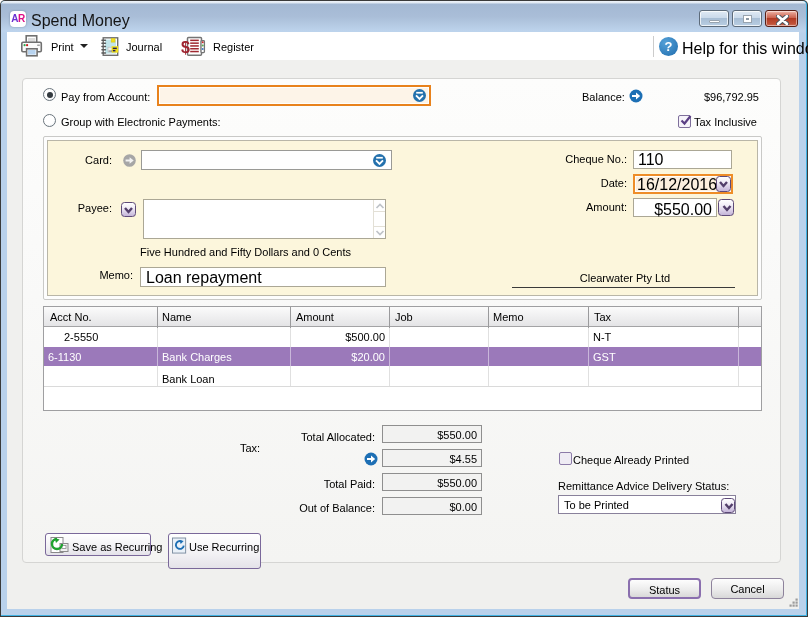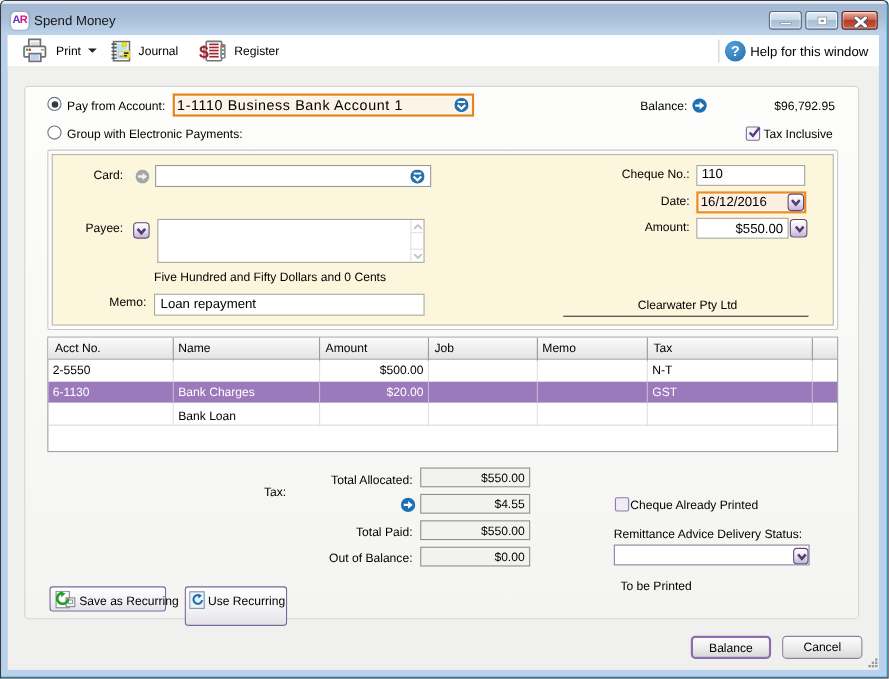--- a/index.html
+++ b/index.html
@@ -6,21 +6,21 @@
 html,body { width:808px; height:617px; overflow:hidden; }
 body { font-family:"Liberation Sans", sans-serif; position:relative; background:#fff; }
 .abs { position:absolute; }
 #winborder { left:0; top:0; width:808px; height:617px; background:#3a3a3a; border-radius:5px 5px 0 0; }
 #wincyan { left:1px; top:1px; width:806px; height:615px; background:#41b2e3; border-radius:4px 4px 0 0; }
 #winglass { left:1px; top:1px; width:805px; height:614px; border-radius:4px 4px 0 0;
   background:linear-gradient(#eef3f9 0px, #dfe8f2 2px, #a3b8d3 3px, #aabed8 16px, #bdd3ec 30px, #b9d1eb 33px, #b9d1eb 100%); }
 #client { left:7px; top:32px; width:792px; height:577px; background:#f0f0ee; }
 #toolbar { left:7px; top:32px; width:792px; height:28px; background:#ffffff; }
 #panel { left:22px; top:78px; width:759px; height:485px; background:linear-gradient(#fdfdfc 0%, #f9f9f8 45%, #f4f4f2 100%); border:1px solid #d5d5d3; border-radius:4px; }
-.lbl12 { font-size:12px; color:#000; white-space:nowrap; }
+.lbl12 { font-size:16px; color:#000; white-space:nowrap; }
 .lbl11 { font-size:11px; color:#000; white-space:nowrap; }
 .radio { width:13px; height:13px; border-radius:50%; border:1px solid #6b757d; background:radial-gradient(circle at 40% 35%, #fff 55%, #e4eaef); }
 .radio .dot { position:absolute; left:2.5px; top:2.5px; width:6px; height:6px; border-radius:50%; background:#343b40; }
 .field { background:#fff; border:1px solid #aba795; }
 .chevbtn { background:linear-gradient(#ffffff 0%, #f0ebf6 40%, #cfc2e0 85%, #c4b5d8 100%); border:1px solid #5e4a79; border-radius:3.5px; }
 </style>
 </head>
 <body>
 <div class="abs" id="winborder"></div>
 <div class="abs" id="wincyan"></div>
@@ -95,21 +95,20 @@
 <div class="abs" style="left:659px; top:37px; width:19px; height:19px; border-radius:50%; background:radial-gradient(circle at 35% 30%, #55a1d8, #1f6cad); color:#fff; font-size:13px; font-weight:bold; text-align:center; line-height:19px;">?</div>
 <div class="abs lbl12" style="left:682px; top:40px;">Help for this window</div>
 
 <div class="abs" id="panel"></div>
 
 <div class="abs radio" style="left:43px; top:88px;">
     <div class="dot"></div>
   </div>
 <div class="abs lbl11" style="left:61px; top:91px;">Pay from Account:</div>
 <div class="abs" style="left:157px; top:85px; width:274px; height:21px; background:#fdf4e8; border:2px solid #e8821c; box-shadow:inset 0 0 0 1px rgba(255,255,255,.85);">
-  <div style="position:absolute; left:2px; top:1px; font-size:13px; letter-spacing:0.55px; white-space:nowrap; color:#000;">1-1110 Business Bank Account 1</div>
   <svg class="abs" style="left:254px; top:2px;" width="13" height="13" viewBox="0 0 13 13">
     <circle cx="6.5" cy="6.5" r="6.5" fill="#2471ad"></circle>
     <rect x="3.2" y="2.9" width="6.6" height="1.7" fill="#fff"></rect>
     <path d="M3 6.4 L6.5 9.9 L10 6.4" fill="none" stroke="#fff" stroke-width="1.9"></path>
   </svg>
 </div>
 <div class="abs lbl11" style="left:582px; top:91px;">Balance:</div>
 <svg class="abs" style="left:629px; top:89px;" width="14" height="14" viewBox="0 0 14 14">
   <circle cx="7" cy="7" r="6.5" fill="#1d6fb4"></circle>
   <path d="M3 5.9 L7 5.9 L7 3.4 L11.2 7 L7 10.6 L7 8.1 L3 8.1 Z" fill="#fff"></path>
@@ -199,21 +198,21 @@
 <div class="abs" style="left:488px; top:307px; width:1px; height:21px; background:#9a9a9c;"></div>
 <div class="abs" style="left:588px; top:307px; width:1px; height:21px; background:#9a9a9c;"></div>
 <div class="abs" style="left:738px; top:307px; width:1px; height:21px; background:#9a9a9c;"></div>
 <div class="abs" style="left:157px; top:328px; width:1px; height:59px; background:#e0e0e0;"></div>
 <div class="abs" style="left:290px; top:328px; width:1px; height:59px; background:#e0e0e0;"></div>
 <div class="abs" style="left:389px; top:328px; width:1px; height:59px; background:#e0e0e0;"></div>
 <div class="abs" style="left:488px; top:328px; width:1px; height:59px; background:#e0e0e0;"></div>
 <div class="abs" style="left:588px; top:328px; width:1px; height:59px; background:#e0e0e0;"></div>
 <div class="abs" style="left:738px; top:328px; width:1px; height:59px; background:#e0e0e0;"></div>
 <div class="abs" style="left:44px; top:386px; width:717px; height:1px; background:#dadada;"></div>
-<div class="abs lbl11" style="left:48px; top:331px;">2-5550</div>
+<div class="abs lbl11" style="left:64px; top:331px;">2-5550</div>
 <div class="abs lbl11" style="left:162px; top:331px;margin-top:42px;">Bank Loan</div>
 <div class="abs lbl11" style="left:290px; top:331px; width:95px; text-align:right;">$500.00</div>
 <div class="abs lbl11" style="left:593px; top:331px;">N-T</div>
 <div class="abs" style="left:44px; top:347px; width:717px; height:19px; background:#9b79ba;"></div>
 <div class="abs" style="left:157px; top:347px; width:1px; height:19px; background:#c9b7da;"></div>
 <div class="abs" style="left:290px; top:347px; width:1px; height:19px; background:#c9b7da;"></div>
 <div class="abs" style="left:389px; top:347px; width:1px; height:19px; background:#c9b7da;"></div>
 <div class="abs" style="left:488px; top:347px; width:1px; height:19px; background:#c9b7da;"></div>
 <div class="abs" style="left:588px; top:347px; width:1px; height:19px; background:#c9b7da;"></div>
 <div class="abs" style="left:738px; top:347px; width:1px; height:19px; background:#c9b7da;"></div>
@@ -239,21 +238,21 @@
     <div class="lbl11" style="position:absolute; right:4px; top:3px;">$550.00</div>
   </div>
 <div class="abs lbl11" style="left:240px; top:502px; width:135px; text-align:right;">Out of Balance:</div>
 <div class="abs" style="left:382px; top:497px; width:100px; height:18px; background:#f2f2f1; border:1px solid #8f8f8f;">
     <div class="lbl11" style="position:absolute; right:4px; top:3px;">$0.00</div>
   </div>
 <div class="abs" style="left:559px; top:452px; width:13px; height:13px; background:#efecf4; border:1px solid #8c7ba8; border-radius:2px;"></div>
 <div class="abs lbl11" style="left:573px; top:454px;">Cheque Already Printed</div>
 <div class="abs lbl11" style="left:558px; top:480px;">Remittance Advice Delivery Status:</div>
 <div class="abs" style="left:558px; top:495px; width:178px; height:19px; background:#fff; border:1px solid #89819b;">
-  <div class="lbl11" style="position:absolute; left:5px; top:3px;margin-top:28px;">To be Printed</div>
+  <div class="lbl11" style="position:absolute; left:5px; top:3px;">To be Printed</div>
   <div class="abs chevbtn" style="left:162px; top:2px; width:14px; height:15px;">
     <svg class="abs" style="left:2px; top:3px;" width="10" height="9" viewBox="0 0 9 9">
         <path d="M1 2 L4.5 6 L8 2" fill="none" stroke="#533f6b" stroke-width="2.4"></path>
       </svg>
   </div>
 </div>
 
 <div class="abs" style="left:45px; top:533px; width:106px; height:23px; border:1px solid #7a689a; border-radius:3px; background:linear-gradient(#ffffff, #f2f1f4 60%, #e4e2e9);">
   <svg class="abs" style="left:4px; top:3px;" width="20" height="18" viewBox="0 0 20 18">
     <rect x="1" y="0.5" width="12" height="15" fill="#fff" stroke="#8a8a8a"></rect>
@@ -267,21 +266,21 @@
 <div class="abs" style="left:168px; top:533px; width:93px; height:36px; border:1px solid #7a689a; border-radius:3px; background:linear-gradient(#ffffff, #f2f1f4 60%, #e4e2e9);">
   <svg class="abs" style="left:3px; top:3px;" width="16" height="18" viewBox="0 0 17 18">
     <rect x="0.5" y="0.5" width="14" height="16" fill="#eaf1f8" stroke="#7c8da0"></rect>
     <path d="M10 4 A4.2 4.2 0 1 0 12.5 8.5" fill="none" stroke="#1d6fb4" stroke-width="2"></path>
     <path d="M8 2.6 L12.4 3.8 L9.2 7 Z" fill="#1d6fb4"></path>
   </svg>
   <div class="lbl11" style="position:absolute; left:20px; top:7px;">Use Recurring</div>
 </div>
 
 <div class="abs" style="left:628px; top:578px; width:73px; height:21px; border:2px solid #8a6fae; border-radius:4px; background:linear-gradient(#fdfdfd, #ececec 55%, #d8d8d8);">
-  <div class="lbl11" style="position:absolute; left:0; right:0; top:4px; text-align:center;">Balance</div>
+  <div class="lbl11" style="position:absolute; left:0; right:0; top:4px; text-align:center;">Status</div>
 </div>
 <div class="abs" style="left:711px; top:578px; width:73px; height:21px; border:1px solid #8e839c; border-radius:4px; background:linear-gradient(#fdfdfd, #ececec 55%, #d8d8d8);">
   <div class="lbl11" style="position:absolute; left:0; right:0; top:4px; text-align:center;">Cancel</div>
 </div>
 <svg class="abs" style="left:788px; top:597px;" width="11" height="11" viewBox="0 0 11 11">
   <g fill="#9b9b9b">
     <rect x="7.5" y="1.5" width="2.2" height="2.2"></rect>
     <rect x="4.5" y="4.5" width="2.2" height="2.2"></rect>
       <rect x="7.5" y="4.5" width="2.2" height="2.2"></rect>
     <rect x="1.5" y="7.5" width="2.2" height="2.2"></rect>

